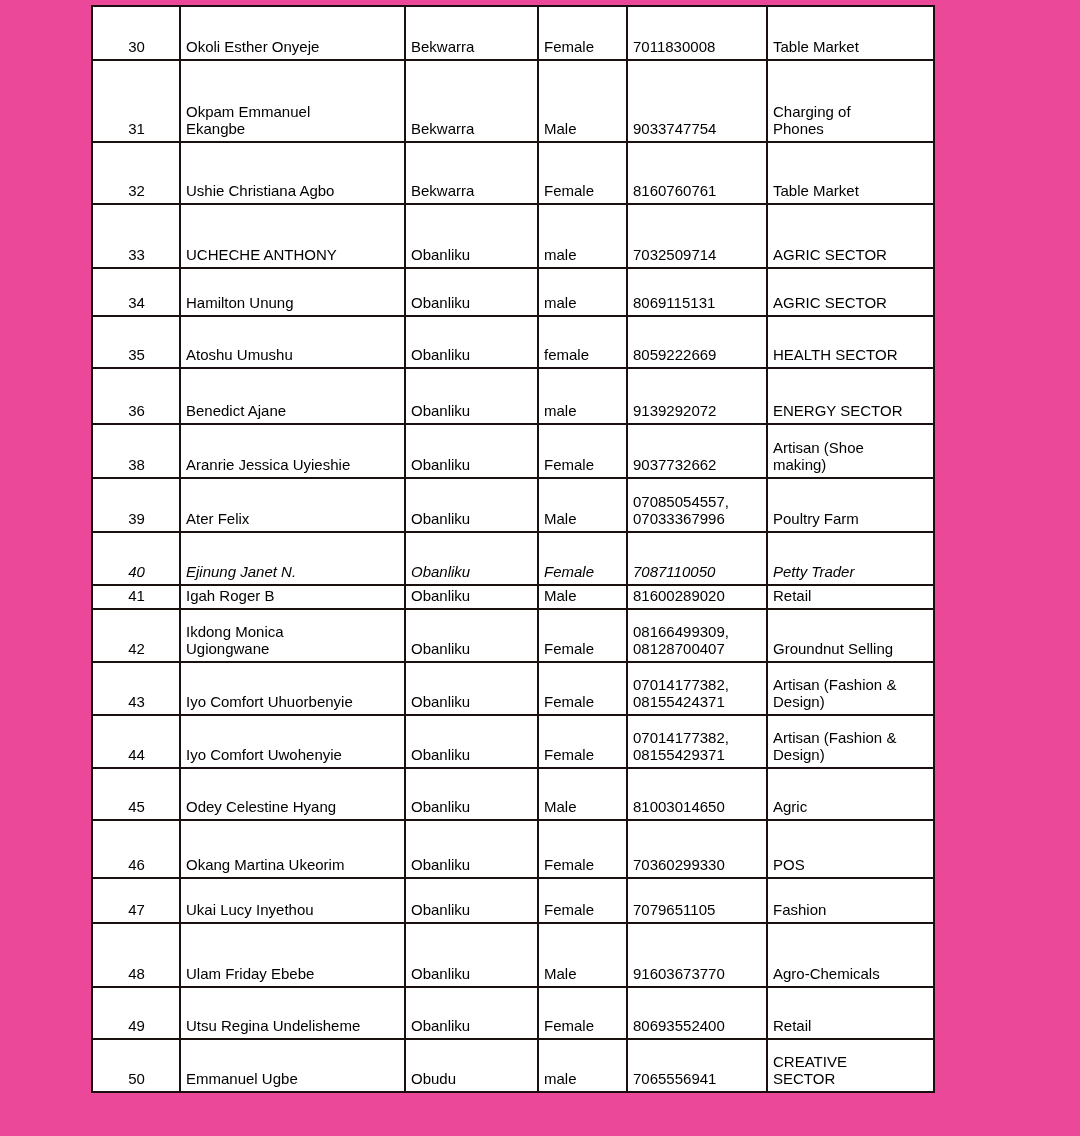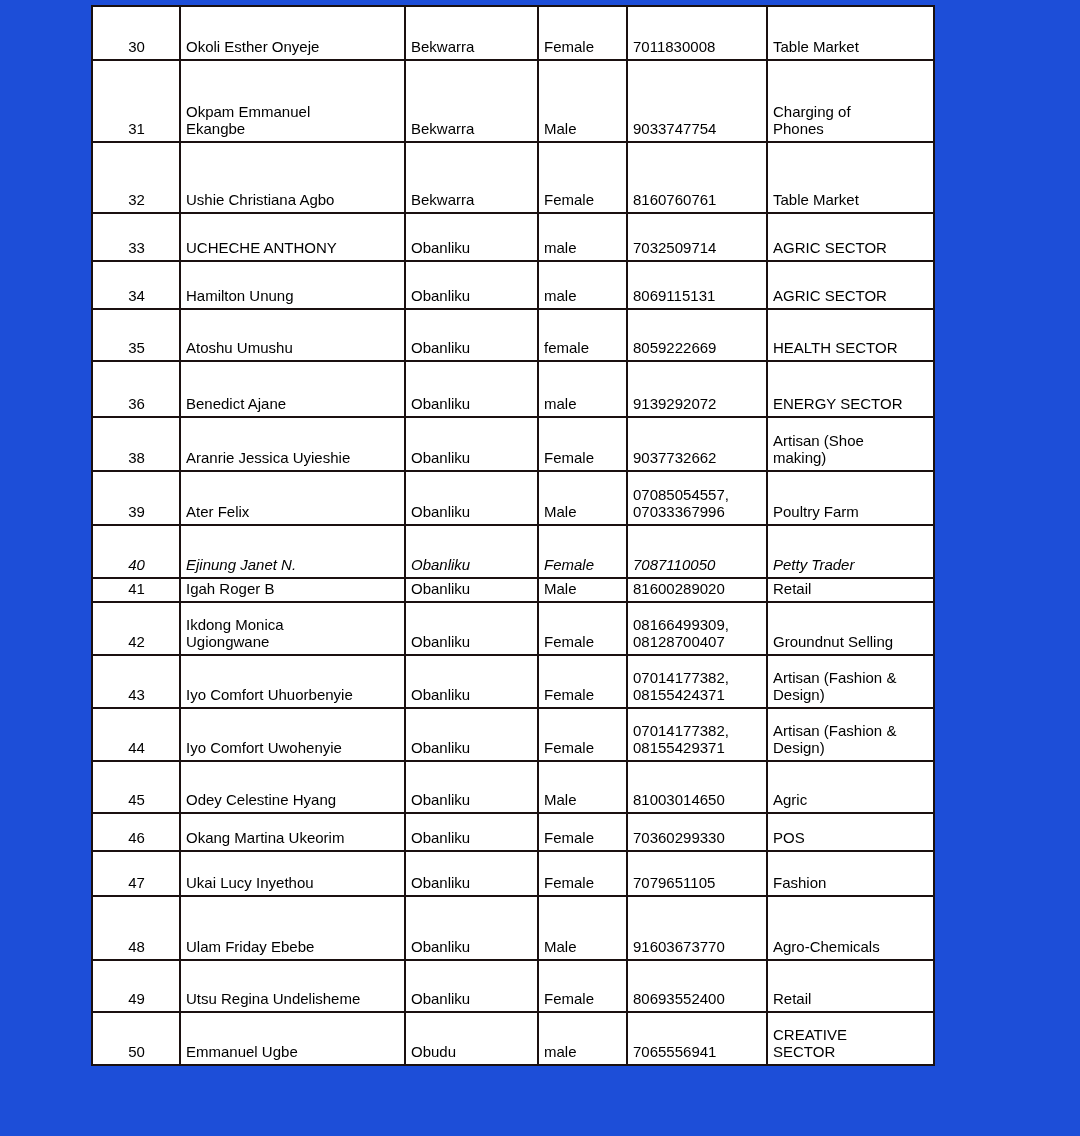--- a/index.html
+++ b/index.html
@@ -12,21 +12,21 @@
     overflow: hidden;
   }
   body {
     font-family: "Liberation Sans", sans-serif;
   }
 
   #doc-page {
     position: relative;
     width: 1080px;
     height: 1136px;
-    background: #1d4ed8;
+    background: #ec4899;
   }
 
   #beneficiary-table {
     position: absolute;
     left: 91px;
     top: 5px;
     width: 842px;
     border-collapse: collapse;
     table-layout: fixed;
   }
@@ -124,41 +124,41 @@
             <span class="cellline">Male</span>
           </td>
           <td class="bottom">
             <span class="cellline">9033747754</span>
           </td>
           <td class="bottom">
             <span class="cellline">Charging of
 Phones</span>
           </td>
         </tr>
-        <tr class="tint" style="height: 71px; border-radius: 11px;">
+        <tr class="tint" style="height: 62px; border-radius: 11px;">
           <td class="sn">
             <span class="cellline">32</span>
           </td>
           <td class="bottom">
             <span class="cellline">Ushie Christiana Agbo</span>
           </td>
           <td class="bottom">
             <span class="cellline">Bekwarra</span>
           </td>
           <td class="bottom">
             <span class="cellline">Female</span>
           </td>
           <td class="bottom">
             <span class="cellline">8160760761</span>
           </td>
           <td class="bottom">
             <span class="cellline">Table Market</span>
           </td>
         </tr>
-        <tr style="height: 48px;">
+        <tr style="height: 64px;">
           <td class="sn">
             <span class="cellline">33</span>
           </td>
           <td class="top">
             <span class="cellline">UCHECHE ANTHONY</span>
           </td>
           <td class="top">
             <span class="cellline">Obanliku</span>
           </td>
           <td class="top">
@@ -392,21 +392,21 @@
           <td class="top gender-grey">
             <span class="cellline">Male</span>
           </td>
           <td class="top">
             <span class="cellline">81003014650</span>
           </td>
           <td class="top">
             <span class="cellline">Agric</span>
           </td>
         </tr>
-        <tr class="tint" style="height: 38px;">
+        <tr class="tint" style="height: 58px;">
           <td class="sn">
             <span class="cellline">46</span>
           </td>
           <td class="top">
             <span class="cellline">Okang Martina Ukeorim</span>
           </td>
           <td class="top">
             <span class="cellline">Obanliku</span>
           </td>
           <td class="top gender-grey">

